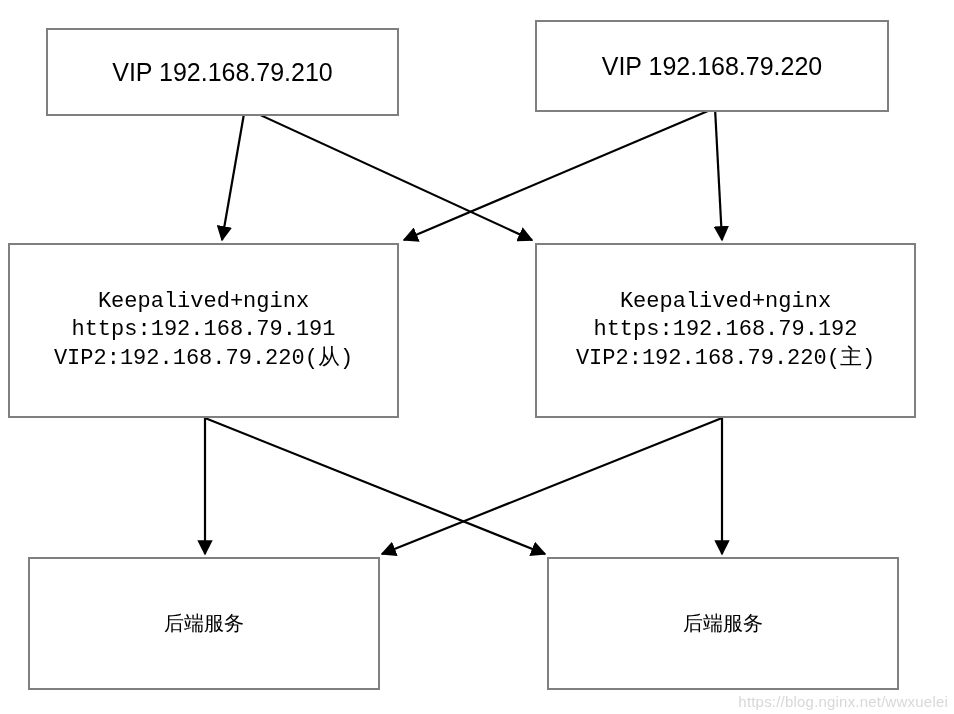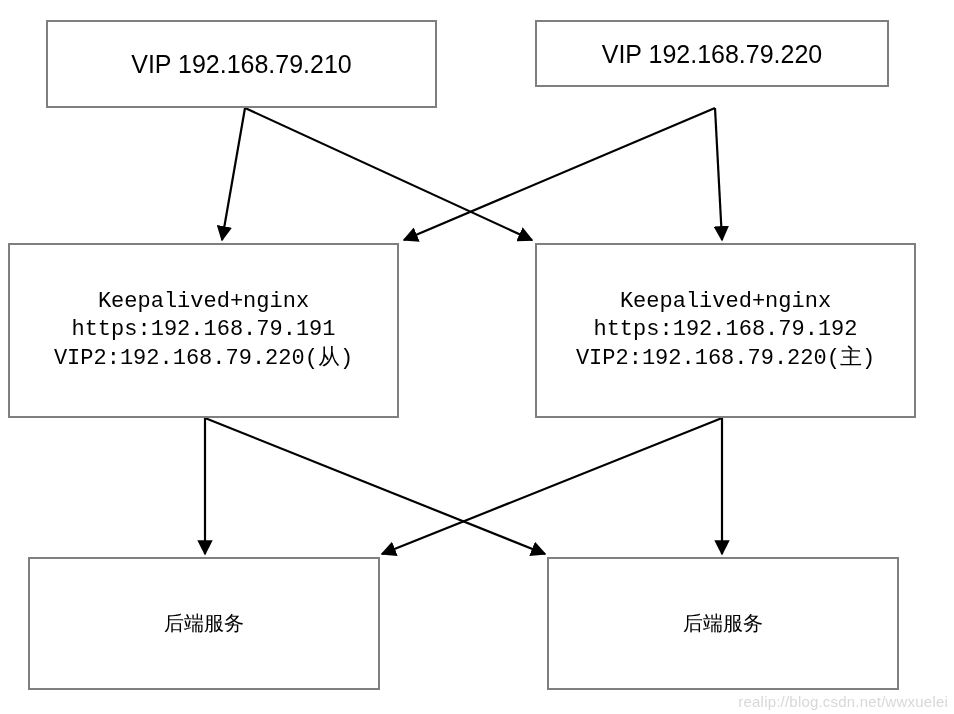--- a/index.html
+++ b/index.html
@@ -27,22 +27,22 @@
     color: #000000;
     z-index: 2;
   }
   .node-line {
     display: block;
     white-space: nowrap;
     text-align: center;
     line-height: 1.28;
   }
   
-  #vip-left-box  { left: 46px;  top: 20px;  width: 391px; height: 88px; }
-  #vip-right-box { left: 535px; top: 20px;  width: 354px; height: 67px; }
+  #vip-left-box  { left: 46px;  top: 28px;  width: 353px; height: 88px; }
+  #vip-right-box { left: 535px; top: 20px;  width: 354px; height: 92px; }
   #vip-left-box .node-line,
   #vip-right-box .node-line { font-size: 25px; }
 
   
   #ka-left-box  { left: 8px;   top: 243px; width: 391px; height: 175px; }
   #ka-right-box { left: 535px; top: 243px; width: 381px; height: 175px; }
   #ka-left-box .node-line,
   #ka-right-box .node-line { font-size: 22px; font-family: Liberation Mono, monospace; }
 
   
@@ -120,14 +120,14 @@
   </div>
 
   <div class="node-box" id="backend-left-box">
     <span class="node-line">后端服务</span>
   </div>
 
   <div class="node-box" id="backend-right-box">
     <span class="node-line">后端服务</span>
   </div>
 
-  <div id="watermark">realip://blog.csdn.net/wwxuelei</div>
+  <div id="watermark">https://blog.nginx.net/wwxuelei</div>
 </div>
 
 </body></html>

